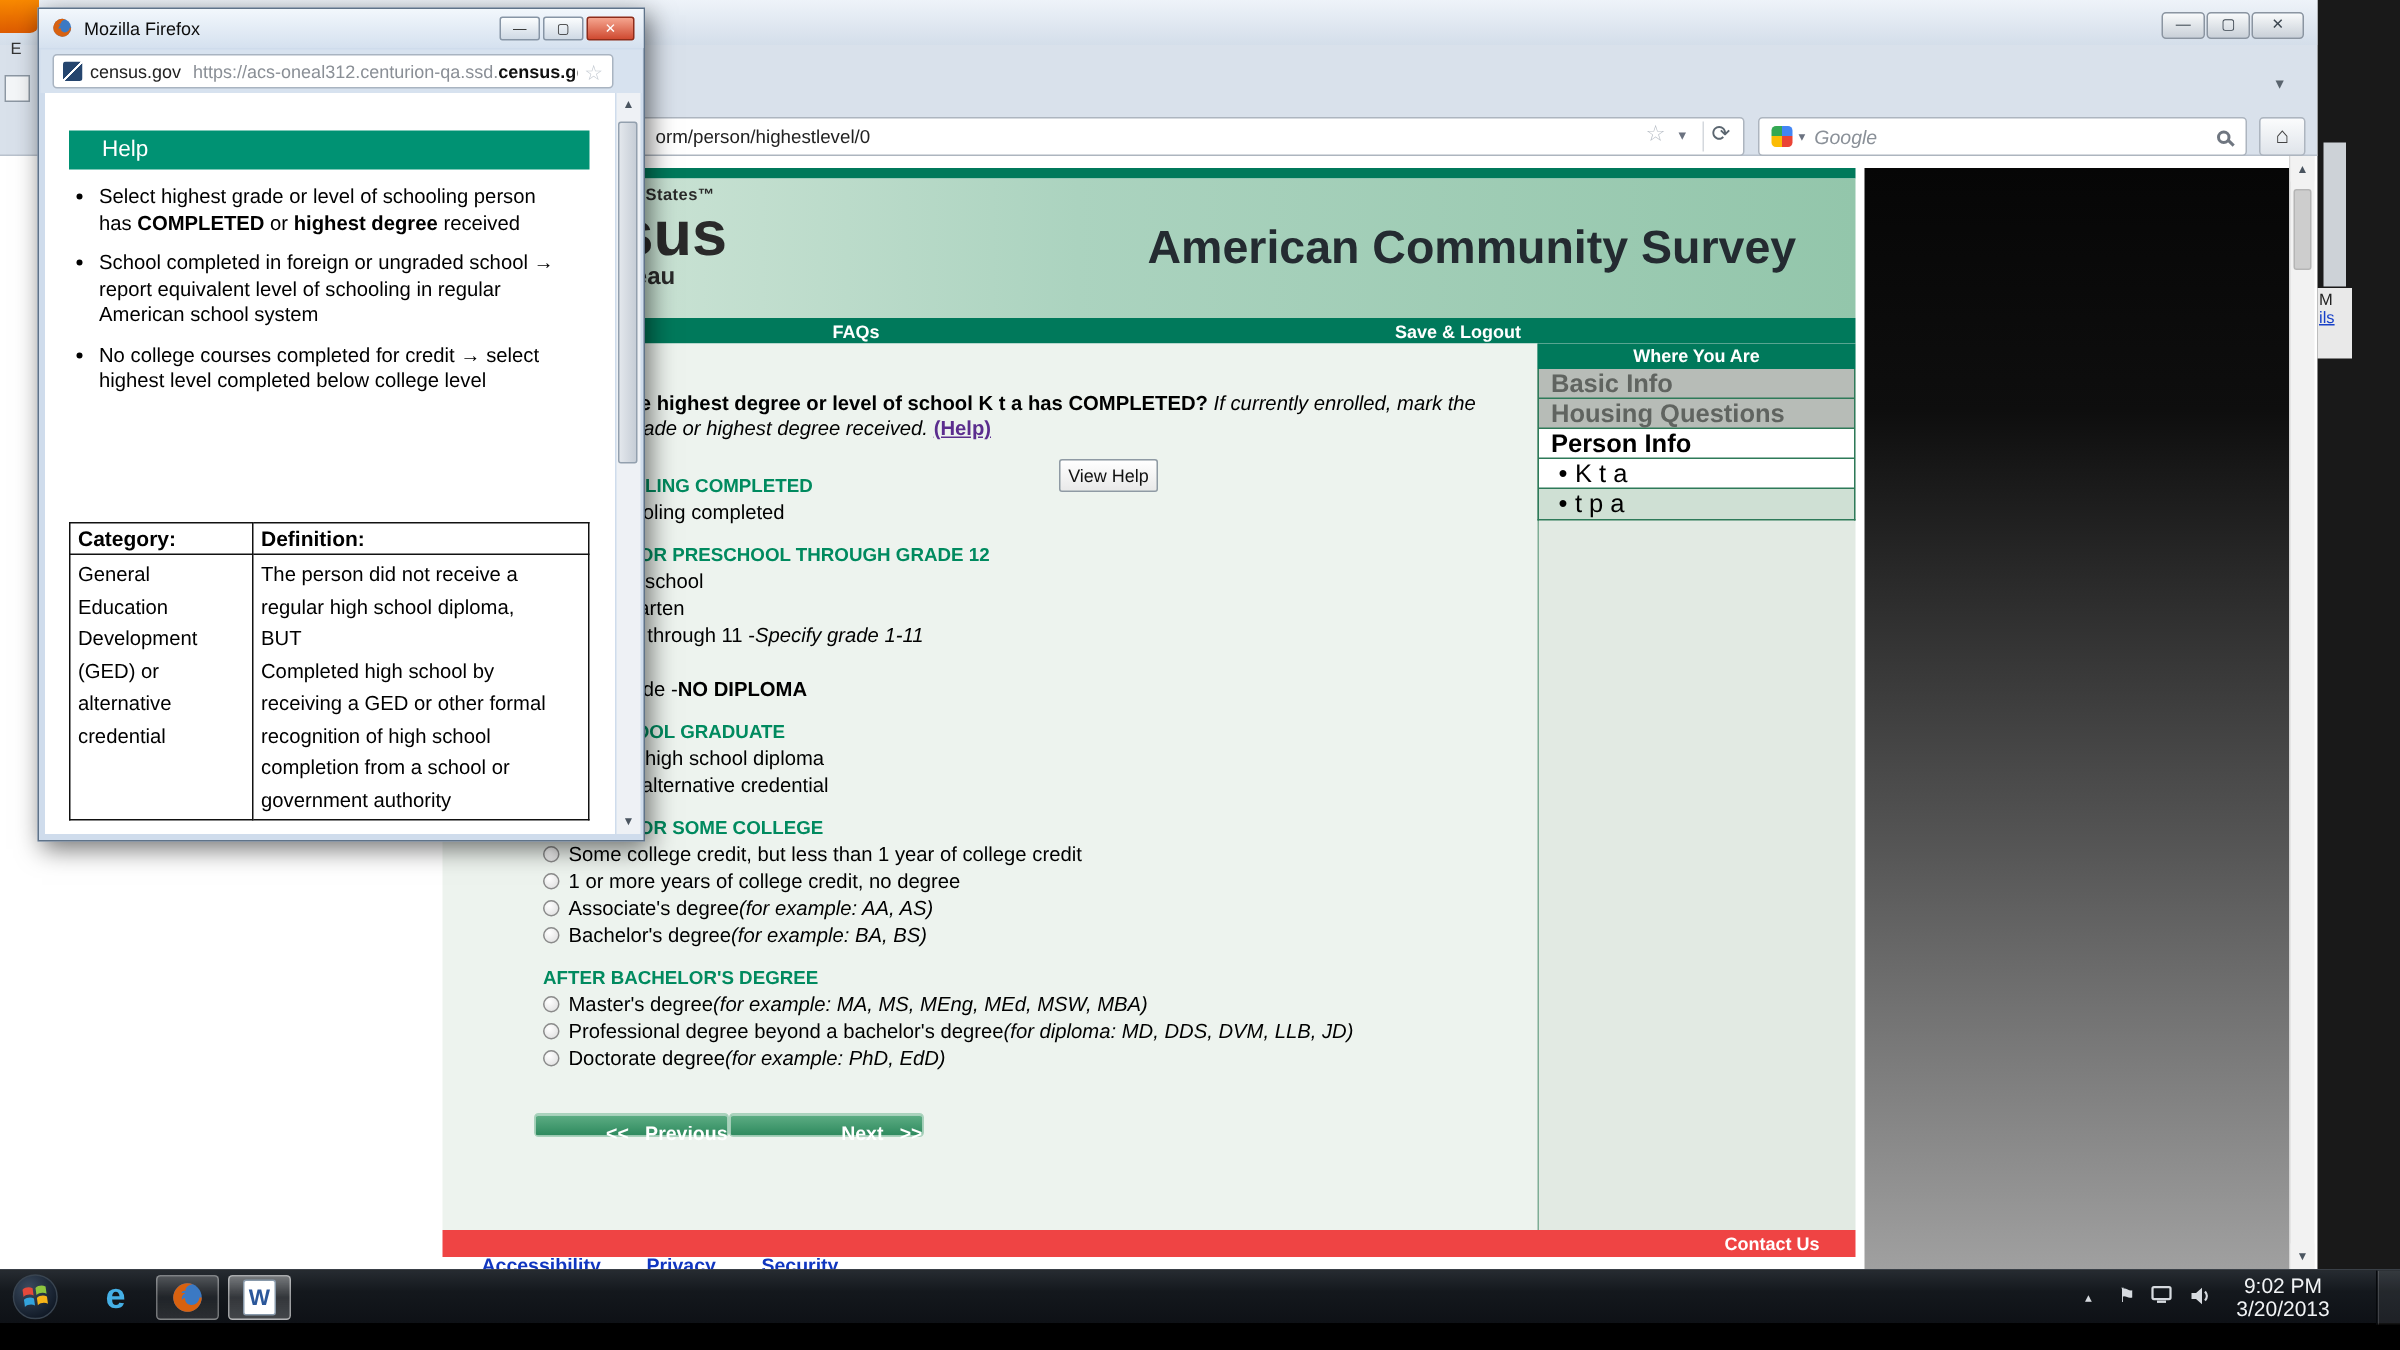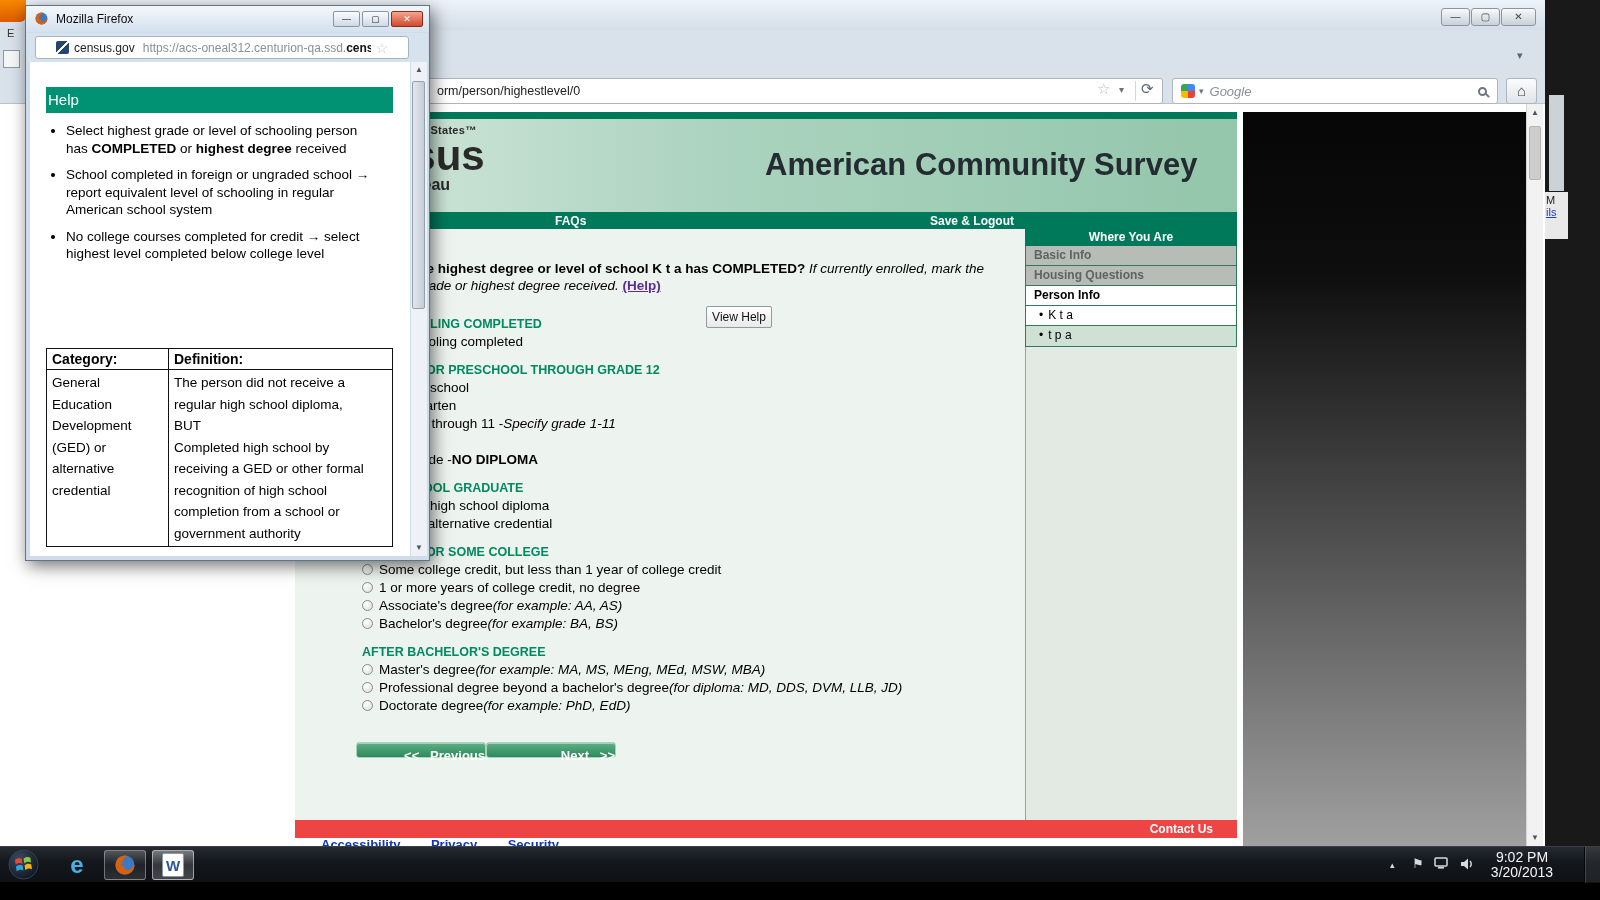--- a/index.html
+++ b/index.html
@@ -54,21 +54,21 @@
   .logo .l2 { font-size:42px; font-weight:bold; line-height:40px; }
   .logo .l3 { font-size:16px; font-weight:bold; margin-left:62px; }
   .btitle { position:absolute; left:470px; top:28px; font-size:31px; font-weight:bold; color:#242b31; }
   .pnav  { position:absolute; left:295px; top:212px; width:942px; height:17px; background:#00795b; }
   .pnav span { position:absolute; top:2px; color:#fff; font-weight:bold; font-size:12px; }
   .nav-ins { left:45px; } .nav-faq { left:260px; } .nav-sav { left:635px; }
   .cpanel { position:absolute; left:295px; top:229px; width:730px; height:591px; background:#edf3ee; }
   .spanel { position:absolute; left:1025px; top:229px; width:212px; height:591px; background:#e2eae3; border-left:1px solid #7fae96; }
   .shead  { position:absolute; left:1025px; top:229px; width:212px; height:17px; background:#00795b; color:#fff; font-weight:bold; font-size:12px; text-align:center; line-height:17px; }
   .sitems { position:absolute; left:1025px; top:246px; width:212px; border:1px solid #2e7a59; border-top:none; }
-  .sitem  { height:20px; line-height:19px; padding-left:8px; font-size:12px; border-bottom:1px solid #2e7a59; }
+  .sitem  { height:20px; line-height:19px; padding-left:8px; font-size:17px; border-bottom:1px solid #2e7a59; }
   .sitem:last-child { border-bottom:none; }
   .s-dis { background:#b7bcb7; color:#606460; font-weight:bold; }
   .s-cur { background:#fff; color:#000; font-weight:bold; }
   .s-sub { background:#fff; color:#000; padding-left:13px; }
   .s-sub2{ background:#cfe0d4; color:#000; padding-left:13px; }
   .sitem .blt { margin-right:5px; }
 
   .question { position:absolute; left:362px; top:260px; width:645px; font-size:13.5px; line-height:17px; color:#000; }
   .q-b { font-weight:bold; } .q-i { font-style:italic; }
   .q-h { color:#5b2d8e; font-weight:bold; text-decoration:underline; }
@@ -106,29 +106,29 @@
            border:1px solid #5f7389; box-shadow:3px 5px 16px rgba(0,0,0,.55); z-index:40; }
   .ptitle { position:absolute; left:0; top:0; width:403px; height:26px; background:linear-gradient(#f2f7fc,#d5e1ef); }
   .pticon { position:absolute; left:8px; top:5px; width:15px; height:15px; }
   .pttext { position:absolute; left:30px; top:6px; font-size:12px; color:#0b0b0b; }
   .pcb { position:absolute; top:5px; height:16px; border:1px solid #8795a5; border-radius:2px;
          background:linear-gradient(#fbfdfe,#cfd9e4); font-size:9px; text-align:center; line-height:14px; color:#222; }
   .pcb-min { left:307px; width:27px; } .pcb-max { left:336px; width:27px; }
   .pcb-close { left:365px; width:32px; background:linear-gradient(#f5a58f,#cf4a31); border-color:#8e2c1a; color:#fff; }
   .purl { position:absolute; left:1px; top:27px; width:401px; height:29px; background:#d7e2ef; }
   .pufield { position:absolute; left:8px; top:3px; width:374px; height:23px; background:#fff; border:1px solid #a9b4c1; border-radius:3px;
-             display:flex; align-items:center; padding:0 20px; }
+             display:flex; align-items:center; padding:0 6px; }
   .cfav { width:13px; height:13px; background:#25456e; border-radius:2px; margin-right:5px; flex:0 0 13px;
           background-image:linear-gradient(135deg, transparent 45%, #fff 45%, #fff 55%, transparent 55%); }
   .pu-id { font-size:12px; color:#222; margin-right:8px; white-space:nowrap; }
   .pu-url { font-size:12px; color:#8a8f96; white-space:nowrap; overflow:hidden; flex:1; }
   .pu-url .bd2 { color:#111; font-weight:bold; }
   .pu-star { color:#c3c9d1; font-size:14px; margin-left:4px; }
   .pcontent { position:absolute; left:4px; top:56px; width:380px; height:494px; background:#fff; overflow:hidden; }
-  .helphdr { position:absolute; left:16px; top:25px; width:347px; height:26px; background:#009273; color:#fff; font-size:15px; line-height:26px; padding-left:2px; }
+  .helphdr { position:absolute; left:16px; top:25px; width:347px; height:26px; background:#009273; color:#fff; font-size:15px; line-height:26px; padding-left:22px; }
   .hbul { position:absolute; left:14px; top:60px; width:330px; }
   .hbul ul { margin:0; padding-left:22px; }
   .hbul li { font-size:13.5px; line-height:17.5px; margin-bottom:9px; color:#000; }
   .htable { position:absolute; left:16px; top:286px; width:347px; border-collapse:collapse; }
   .htable th, .htable td { border:1.6px solid #111; vertical-align:top; text-align:left; padding:2px 5px; }
   .htable th { font-size:14px; }
   .htable td { font-size:13.5px; line-height:21.5px; }
   .col-cat { width:122px; }
   .defp { margin:0; }
   .psb { position:absolute; left:385px; top:56px; width:16px; height:494px; background:#eef1f5; }

